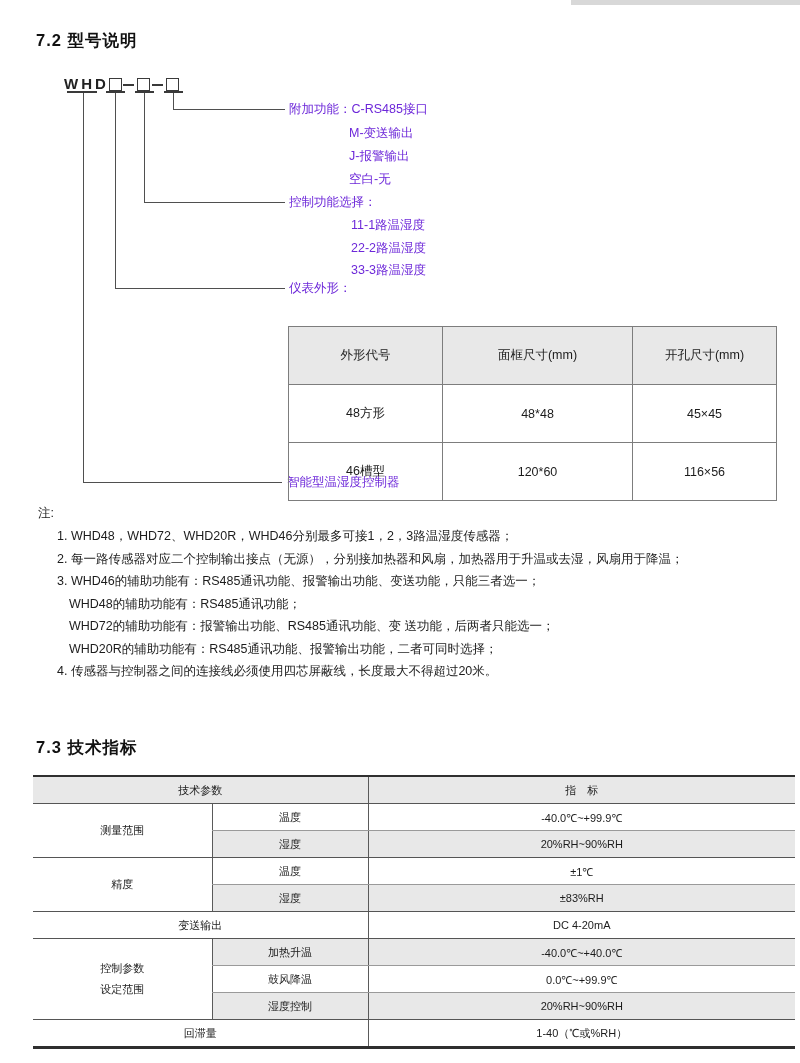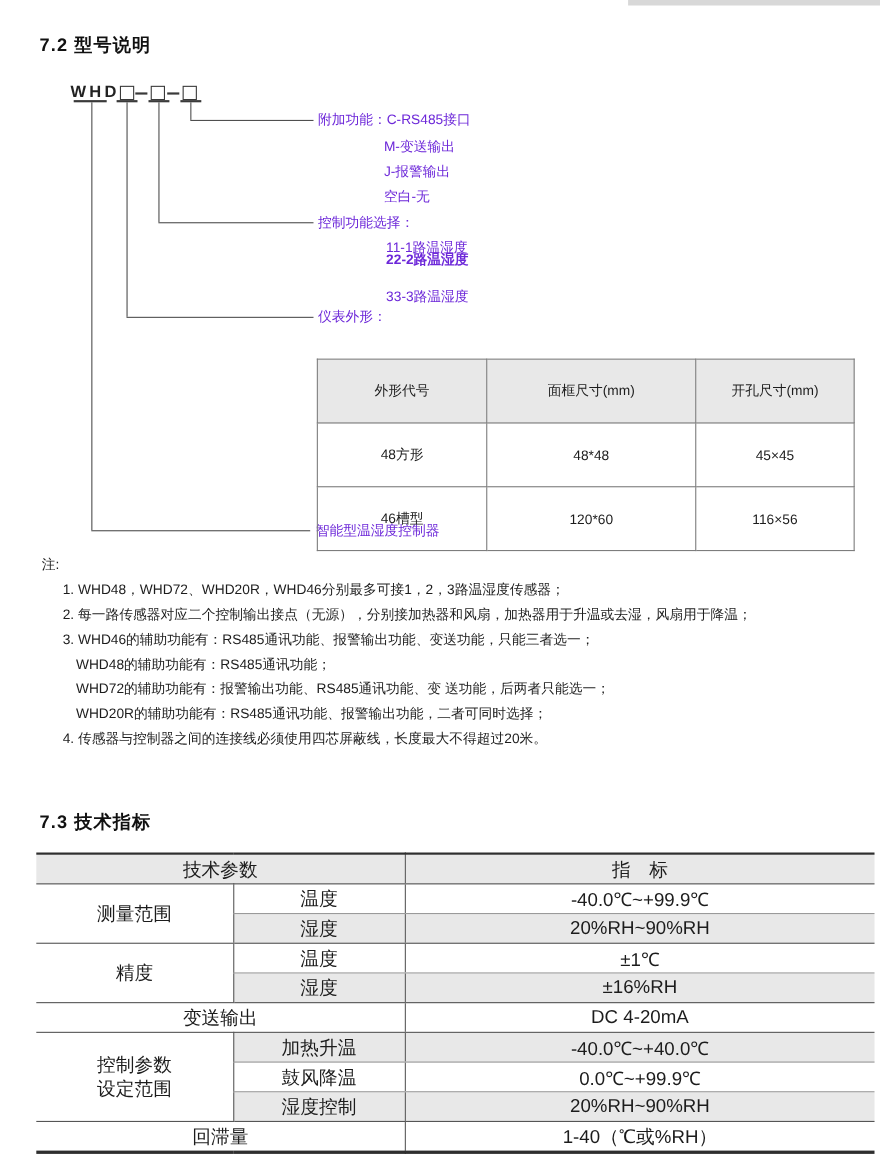--- a/index.html
+++ b/index.html
@@ -30,21 +30,21 @@
   
   .notes{left:38px;top:501px;width:745px;font-size:12.5px;}
   .notes .nlabel{line-height:24px;}
   .notes .ni{line-height:22.5px;white-space:nowrap;}
   .ind1{padding-left:19px;}
   .ind2{padding-left:31px;}
   
   .spec-table{left:33px;top:775px;}
   .spec-table table{border-collapse:collapse;table-layout:fixed;width:762px;
     border-top:2px solid #2f2f2f;border-bottom:3px solid #2f2f2f;}
-  .spec-table td{height:26px;text-align:center;vertical-align:middle;font-size:17px;
+  .spec-table td{height:26px;text-align:center;vertical-align:middle;font-size:11px;
     padding:0;border-bottom:1px solid #9a9a9a;white-space:nowrap;}
   .spec-table td.c2,.spec-table td.c3{border-left:1px solid #5a5a5a;}
   .spec-table tr.fe td{border-bottom:1px solid #555;}
   .spec-table td.cat{border-bottom:1px solid #555;}
   .spec-table .two-line{line-height:21px;}
 </style>
 </head>
 <body>
 
 <div class="abs top-bar"></div>
@@ -74,21 +74,21 @@
 <div class="abs lh" style="left:115px;top:288px;width:170px;"></div>
 <div class="abs lh" style="left:83px;top:482px;width:199px;"></div>
 
 <div class="abs dlabel" style="left:289px;top:101px;">附加功能：C-RS485接口</div>
 <div class="abs dlabel" style="left:349px;top:125px;">M-变送输出</div>
 <div class="abs dlabel" style="left:349px;top:148px;">J-报警输出</div>
 <div class="abs dlabel" style="left:349px;top:171px;">空白-无</div>
 
 <div class="abs dlabel" style="left:289px;top:194px;">控制功能选择：</div>
 <div class="abs dlabel" style="left:351px;top:217px;">11-1路温湿度</div>
-<div class="abs dlabel" style="left:351px;top:228px;font-weight:bold;">22-2路温湿度</div>
+<div class="abs dlabel" style="left:351px;top:240px;">22-2路温湿度</div>
 <div class="abs dlabel" style="left:351px;top:262px;">33-3路温湿度</div>
 
 <div class="abs dlabel" style="left:289px;top:280px;">仪表外形：</div>
 <div class="abs dlabel" style="left:287px;top:474px;">智能型温湿度控制器</div>
 
 <div class="abs shape-table">
   <table>
     <colgroup>
         <col style="width:154px">
         <col style="width:190px">
@@ -148,21 +148,21 @@
       <td class="gray c2">湿度</td>
       <td class="gray c3">20%RH~90%RH</td>
     </tr>
     <tr>
       <td class="cat" rowspan="2">精度</td>
       <td class="c2">温度</td>
       <td class="c3">±1℃</td>
     </tr>
     <tr class="fe">
       <td class="gray c2">湿度</td>
-      <td class="gray c3">±16%RH</td>
+      <td class="gray c3">±83%RH</td>
     </tr>
     <tr class="fe">
       <td colspan="2">变送输出</td>
       <td class="c3">DC 4-20mA</td>
     </tr>
     <tr>
       <td class="cat" rowspan="3">
         <div class="two-line">
           <div>控制参数</div>
           <div>设定范围</div>

